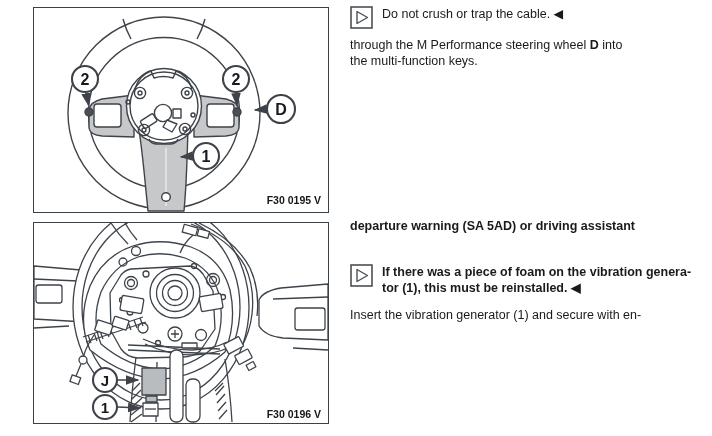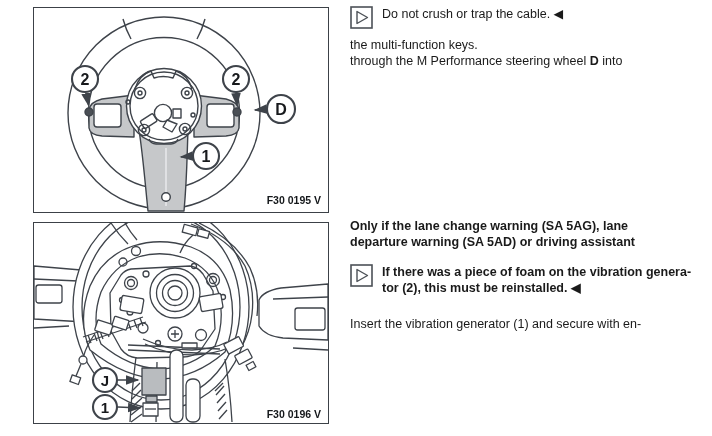--- a/index.html
+++ b/index.html
@@ -17,21 +17,21 @@
   .txtblock { position:absolute; left:350px; width:288px; }
   .line { font-size:12.5px; line-height:15.5px; white-space:nowrap; }
   .bold { font-weight:bold; }
   .note { display:flex; gap:9px; align-items:flex-start; }
   .note-icon { width:23px; height:23px; flex:none; margin-top:1px; }
   .note-text { padding-top:2px; }
   #note1 { top:5px; }
   #para1 { top:38px; }
   #heading { top:219px; font-weight:bold; }
   #note2 { top:263px;font-weight:bold; }
-  #para2 { top:317px; }
+  #para2 { top:308px; }
 </style>
 </head>
 <body>
 
 <div class="fig" id="fig1">
   <svg viewBox="0 0 294 204" width="294" height="204">
     <defs>
       <marker id="ah1" markerWidth="9" markerHeight="8" refX="8" refY="4" orient="auto">
         <polygon points="0,0.8 9,4 0,7.2" fill="#3e434a"></polygon>
       </marker>
@@ -214,35 +214,34 @@
   <svg class="note-icon" viewBox="0 0 23 23">
     <rect x="1" y="1" width="21" height="21" fill="#fff" stroke="#4c5157" stroke-width="1.6"></rect>
     <path d="M7,5.5 L17.5,11.5 L7,17.5 Z" fill="#fff" stroke="#4c5157" stroke-width="1.4" stroke-linejoin="round"></path>
   </svg>
   <div class="note-text">
     <div class="line">Do not crush or trap the cable. ◀</div>
   </div>
 </div>
 
 <div class="txtblock" id="para1">
+  <div class="line"><span>through the M Performance steering wheel </span><span class="bold">D</span><span> into</span></div>
   <div class="line">the multi-function keys.</div>
-  <div class="line"><span>through the M Performance steering wheel </span><span class="bold">D</span><span> into</span></div>
 </div>
 
 <div class="txtblock" id="heading">
-  <div class="line">Only if the lane change warning (SA 5AG), lane</div>
   <div class="line">departure warning (SA 5AD) or driving assistant</div>
 </div>
 
 <div class="txtblock note" id="note2">
   <svg class="note-icon" viewBox="0 0 23 23">
     <rect x="1" y="1" width="21" height="21" fill="#fff" stroke="#4c5157" stroke-width="1.6"></rect>
     <path d="M7,5.5 L17.5,11.5 L7,17.5 Z" fill="#fff" stroke="#4c5157" stroke-width="1.4" stroke-linejoin="round"></path>
   </svg>
   <div class="note-text">
     <div class="line">If there was a piece of foam on the vibration genera-</div>
-    <div class="line">tor (2), this must be reinstalled. ◀</div>
+    <div class="line">tor (1), this must be reinstalled. ◀</div>
   </div>
 </div>
 
 <div class="txtblock" id="para2">
   <div class="line">Insert the vibration generator (1) and secure with en-</div>
 </div>
 
 </body></html>

